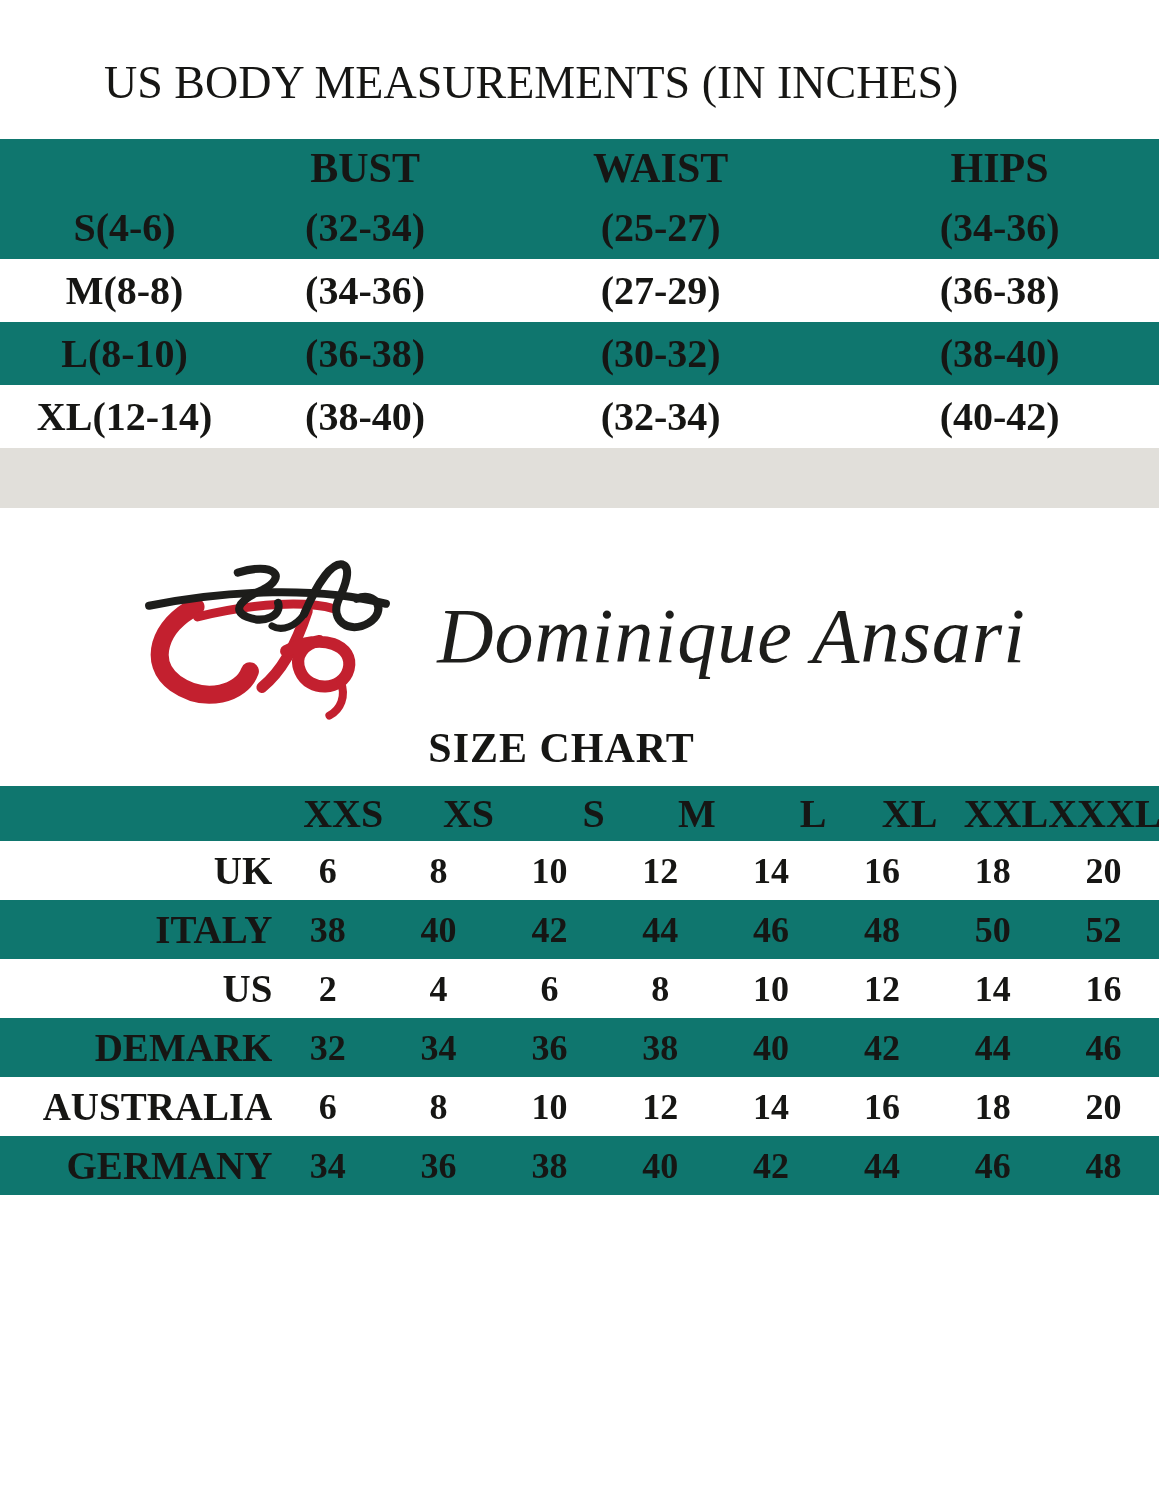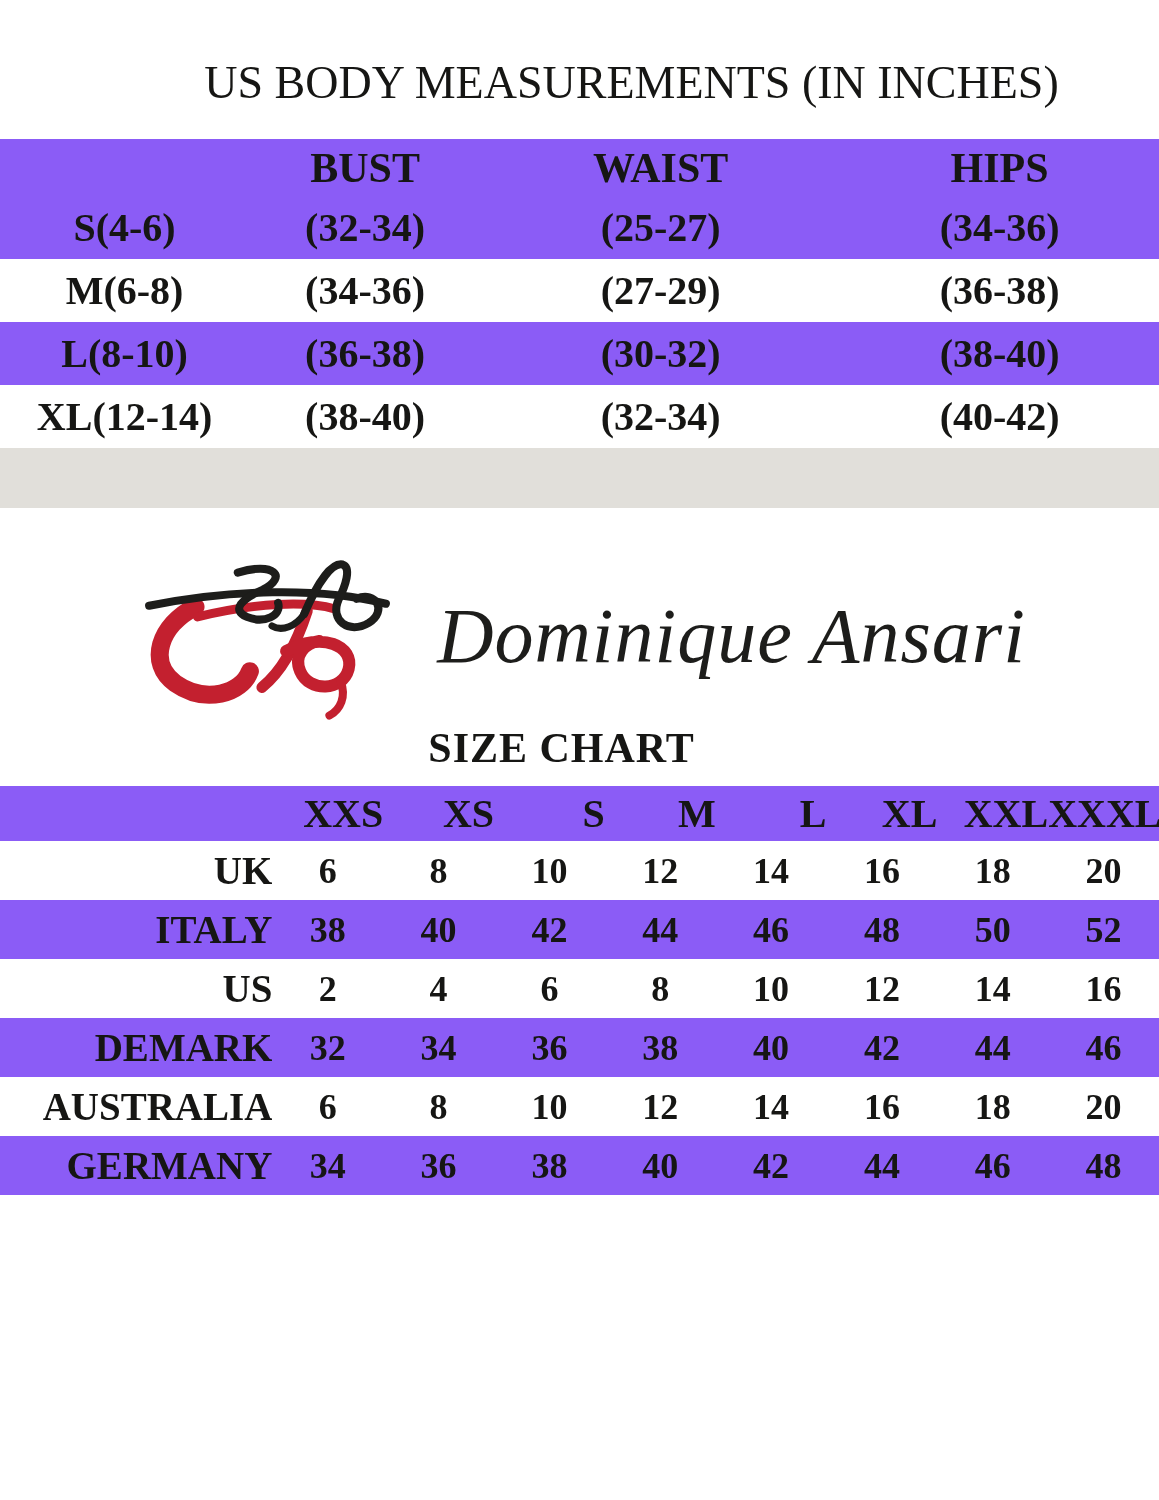--- a/index.html
+++ b/index.html
@@ -12,31 +12,31 @@
     background: #ffffff;
     color: #161614;
     font-family: "Liberation Serif", serif;
     overflow: hidden;
   }
 
   
   .main-title {
     padding-top: 56px;
     padding-left: 104px;
-    text-align: center;
+    text-align: left;
     font-size: 46px;
     font-weight: 400;
     letter-spacing: 0px;
     white-space: nowrap;
   }
 
   
   table { width: 100%; border-collapse: collapse; table-layout: fixed; }
   th, td { vertical-align: middle; overflow: hidden; white-space: nowrap; }
-  tr.stripe, thead tr { background: #8b5cf6; }
+  tr.stripe, thead tr { background: #0f766e; }
 
   
   .mtable { margin-top: 30px; }
   .mtable thead th { height: 57px; font-size: 42px; font-weight: 700; text-align: center; }
   .mtable tbody tr { height: 63px; }
   .mtable tbody th, .mtable tbody td {
     font-size: 40px; font-weight: 700; text-align: center;
   }
   .mtable .c-label { width: 21.5%; }
   .mtable .c-bust  { width: 20%;   }
@@ -106,21 +106,21 @@
       </tr>
     </thead>
     <tbody>
         <tr class="stripe">
           <th>S(4-6)</th>
           <td>(32-34)</td>
           <td>(25-27)</td>
           <td>(34-36)</td>
         </tr>
         <tr>
-          <th>M(6-8)</th>
+          <th>M(8-8)</th>
           <td>(34-36)</td>
           <td>(27-29)</td>
           <td>(36-38)</td>
         </tr>
         <tr class="stripe">
           <th>L(8-10)</th>
           <td>(36-38)</td>
           <td>(30-32)</td>
           <td>(38-40)</td>
         </tr>

